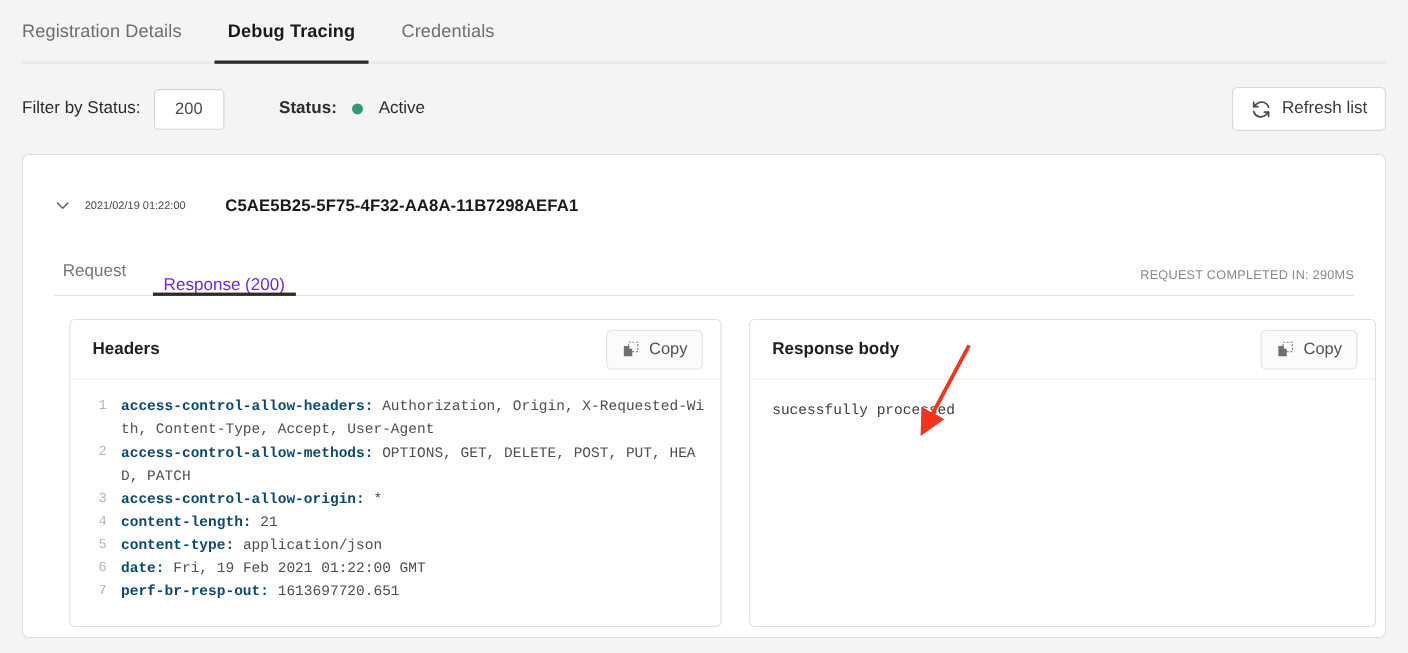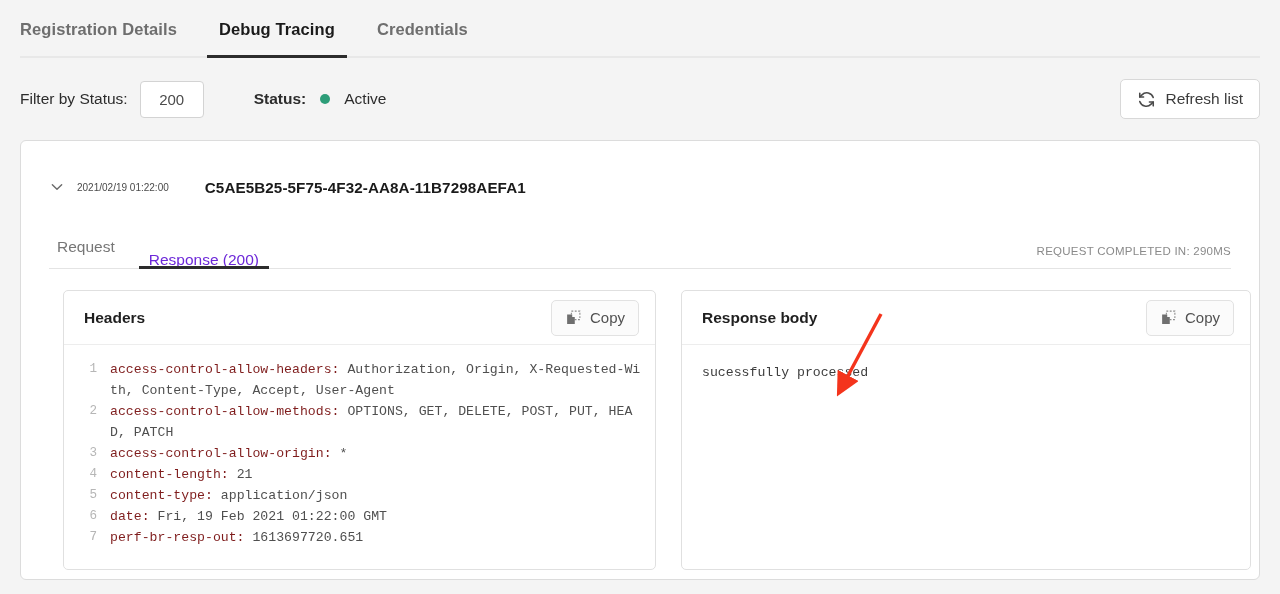--- a/index.html
+++ b/index.html
@@ -45,21 +45,20 @@
     height: 58px;
     display: flex;
     align-items: center;
     padding: 0 12px;
     margin-right: 18px;
     font-size: 16.5px;
     color: #6e6e6e;
     letter-spacing: 0.1px;
     cursor: pointer;
     white-space: nowrap;
-    font-weight: bold;
   }
   .tab:first-child { padding-left: 0; }
   .tab.active {
     color: #1a1a1a;
     font-weight: 600;
   }
   .tab.active::after {
     content: "";
     position: absolute;
     left: 0;
@@ -283,21 +282,21 @@
     color: #b6b6b6;
     font-family: "Liberation Mono", monospace;
     font-size: 12.6px;
     user-select: none;
   }
   .htext {
     flex: 1;
     word-break: break-all;
     white-space: pre-wrap;
   }
-  .hkey { font-weight: 400; color: #7f1d1d; }
+  .hkey { font-weight: 700; color: #0c4a6e; }
   .hval { color: #4f4f4f; }
 
   
   .arrow-layer {
     position: absolute;
     left: 0; top: 0;
     width: 1280px; height: 594px;
     pointer-events: none;
     z-index: 50;
   }

